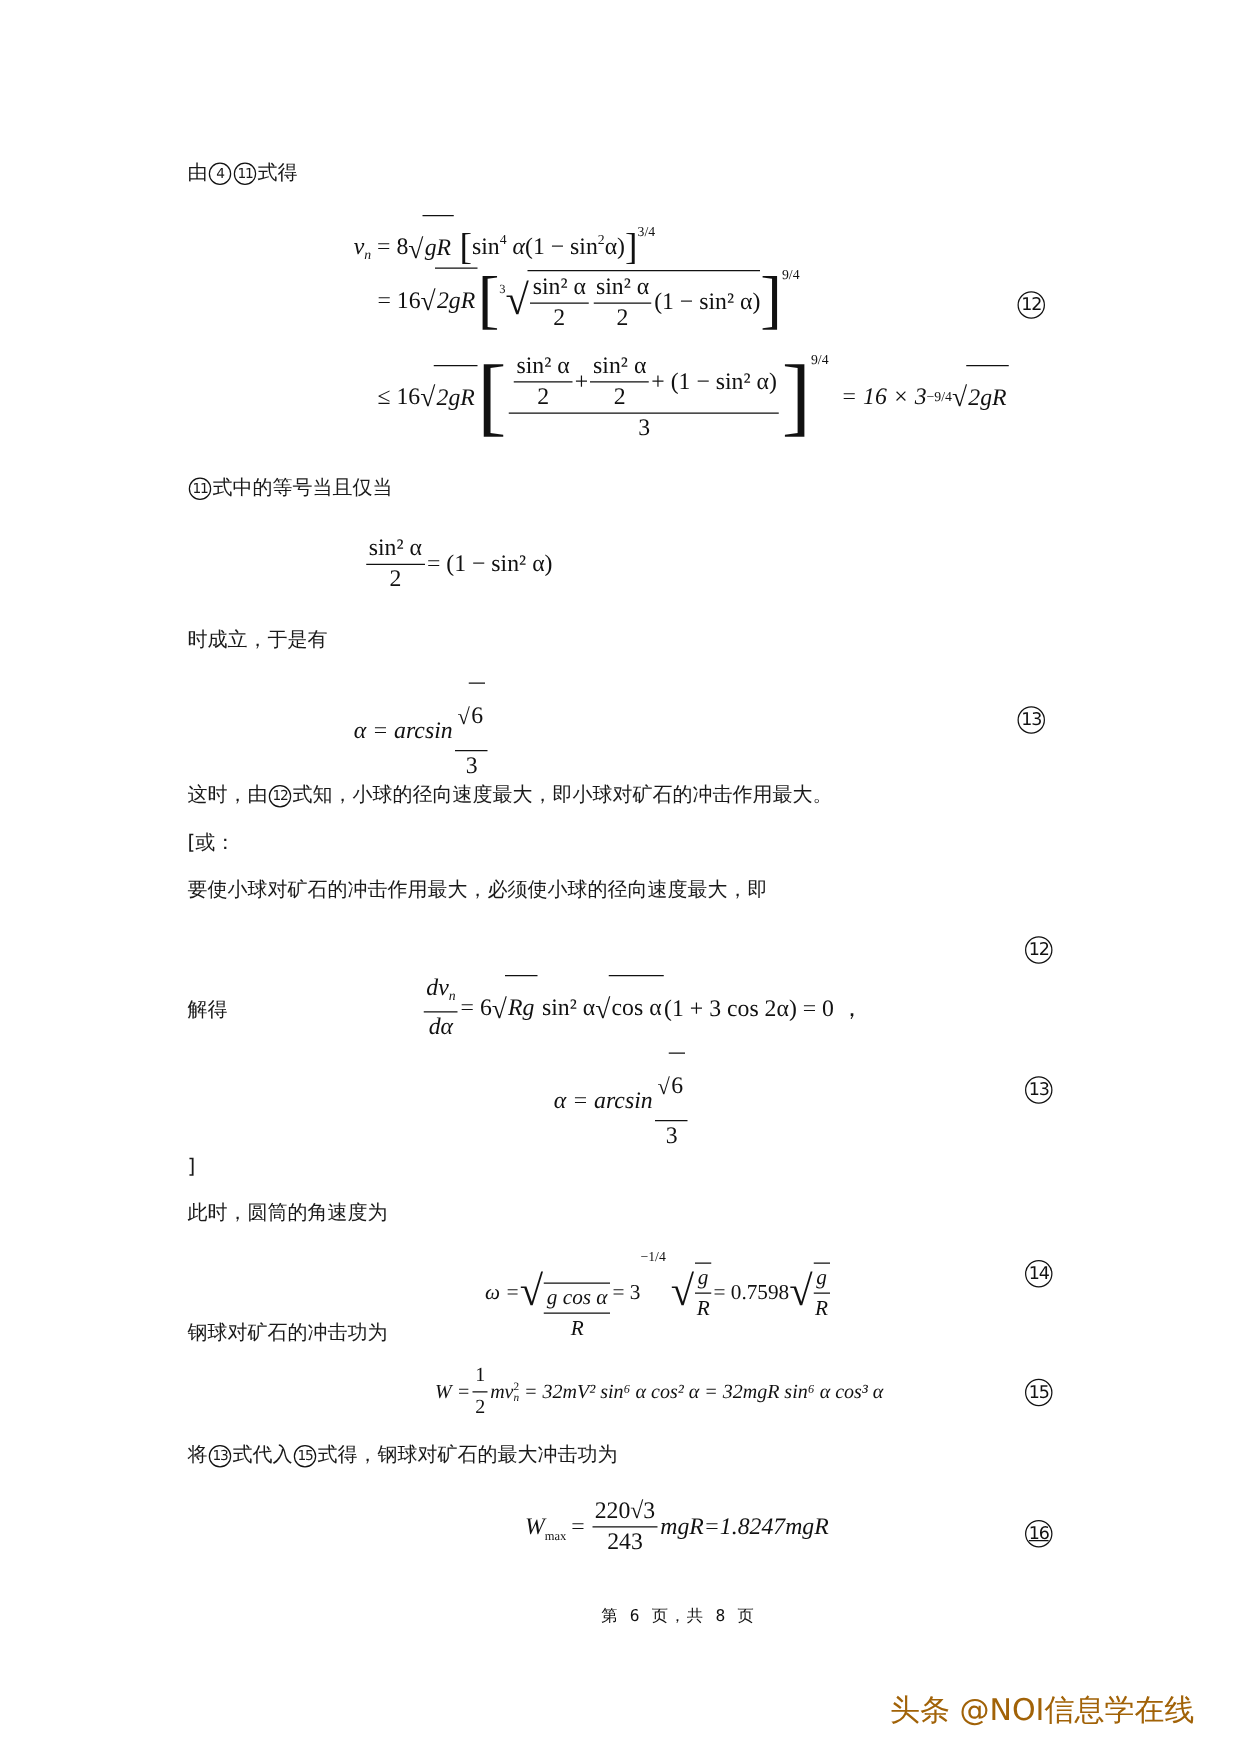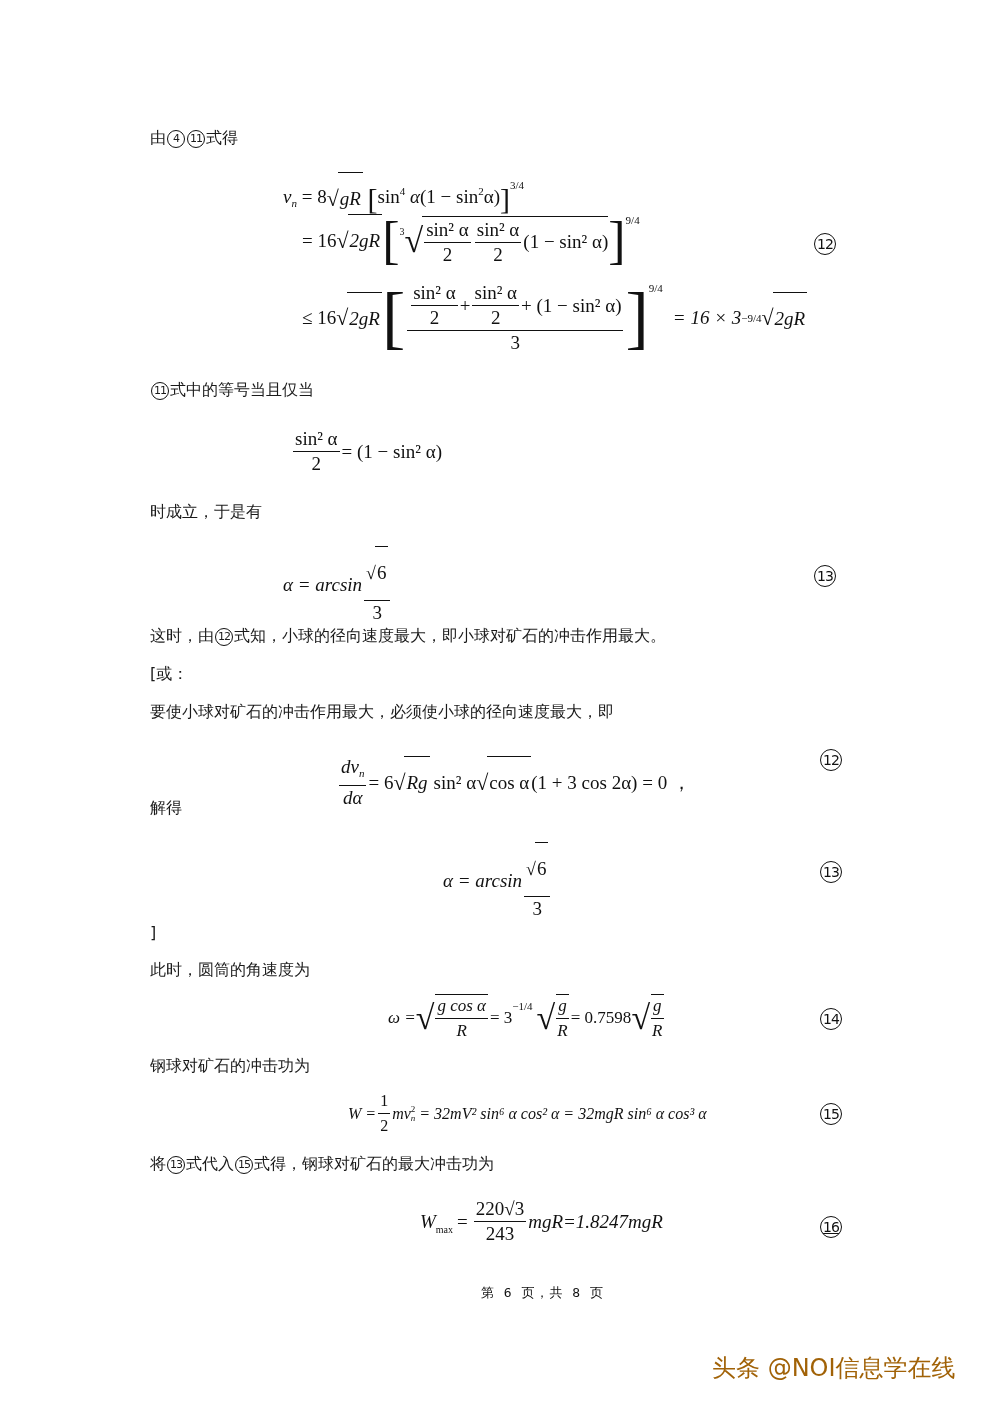--- a/index.html
+++ b/index.html
@@ -111,21 +111,21 @@
 </div>
 <div class="abs eqnum" style="left:814px; top:565px;">13</div>
 
 <div class="abs txt" style="left:150px; top:626px;">
   <span>这时，由</span><span class="circ">12</span><span>式知，小球的径向速度最大，即小球对矿石的冲击作用最大。</span>
 </div>
 
 <div class="abs txt" style="left:150px; top:664px;">[或：</div>
 <div class="abs txt" style="left:150px; top:702px;">要使小球对矿石的冲击作用最大，必须使小球的径向速度最大，即</div>
 
-<div class="abs m" style="left:337px; top:756px; display:flex; align-items:center;">
+<div class="abs m" style="left:337px; top:780px; display:flex; align-items:center;">
   <span class="frac">
       <span class="num"><i>dv</i><span class="sub"><i>n</i></span></span>
       <span class="den"><i>dα</i></span>
     </span>
   <span>= 6</span>
     <span class="rad">√</span>
     <span class="sqrt"><i>Rg</i></span>
   <span style="margin-left:4px;">sin² α</span>
     <span class="rad">√</span>
     <span class="sqrt"><span>cos α</span></span>
@@ -144,21 +144,21 @@
 </div>
 <div class="abs eqnum" style="left:820px; top:861px;">13</div>
 
 <div class="abs txt" style="left:150px; top:923px;">]</div>
 
 <div class="abs txt" style="left:150px; top:960px;">此时，圆筒的角速度为</div>
 
 <div class="abs m" style="left:388px; top:994px; display:flex; align-items:center; font-size:17px;">
   <i>ω =</i>
     <span class="rad" style="font-size:34px;">√</span>
-  <span class="frac" style="border-top:1.4px solid #111;">
+  <span class="frac" style="border-top:1.4px solid #111;margin-top:32px;">
       <span class="num"><i>g cos α</i></span>
       <span class="den"><i>R</i></span>
     </span>
   <span>= 3</span>
     <span class="sup" style="align-self:flex-start; margin-top:6px;">−1/4</span>
   <span class="rad" style="font-size:34px; margin-left:4px;">√</span>
     <span class="frac" style="border-top:1.4px solid #111;">
       <span class="num"><i>g</i></span>
       <span class="den"><i>R</i></span>
     </span>

